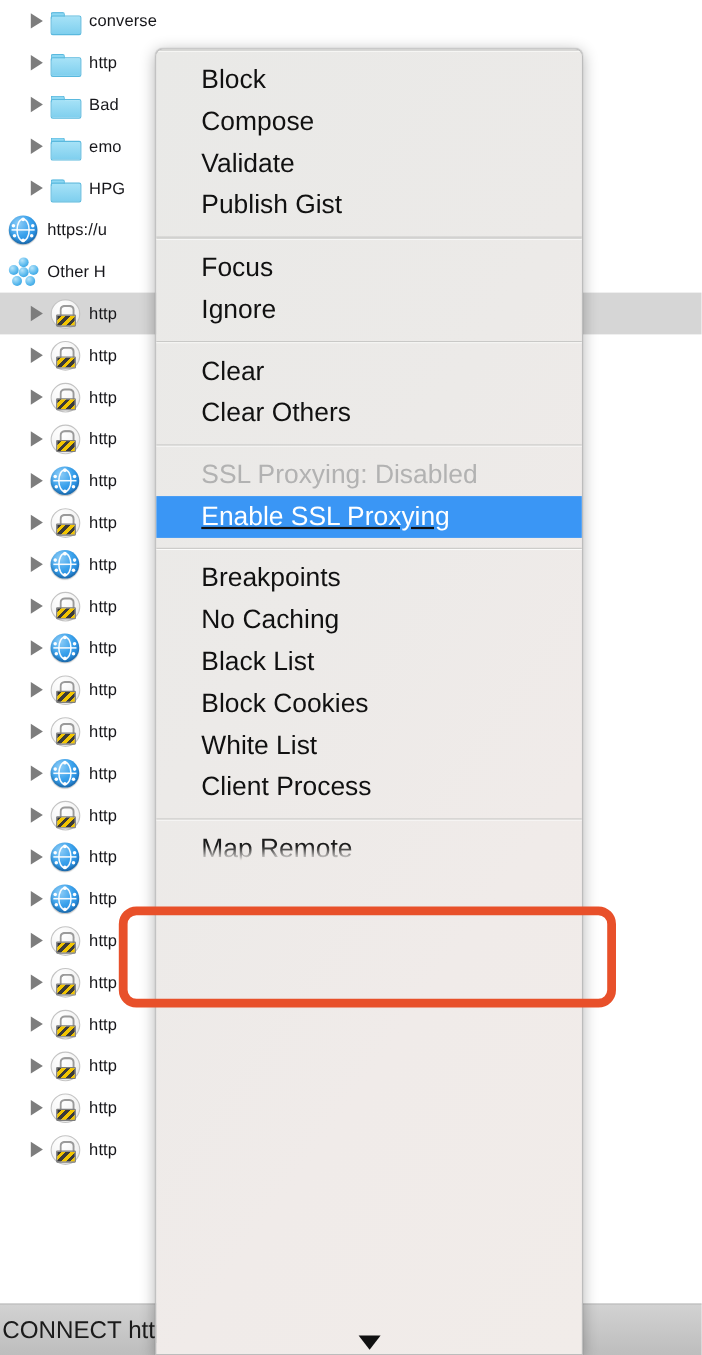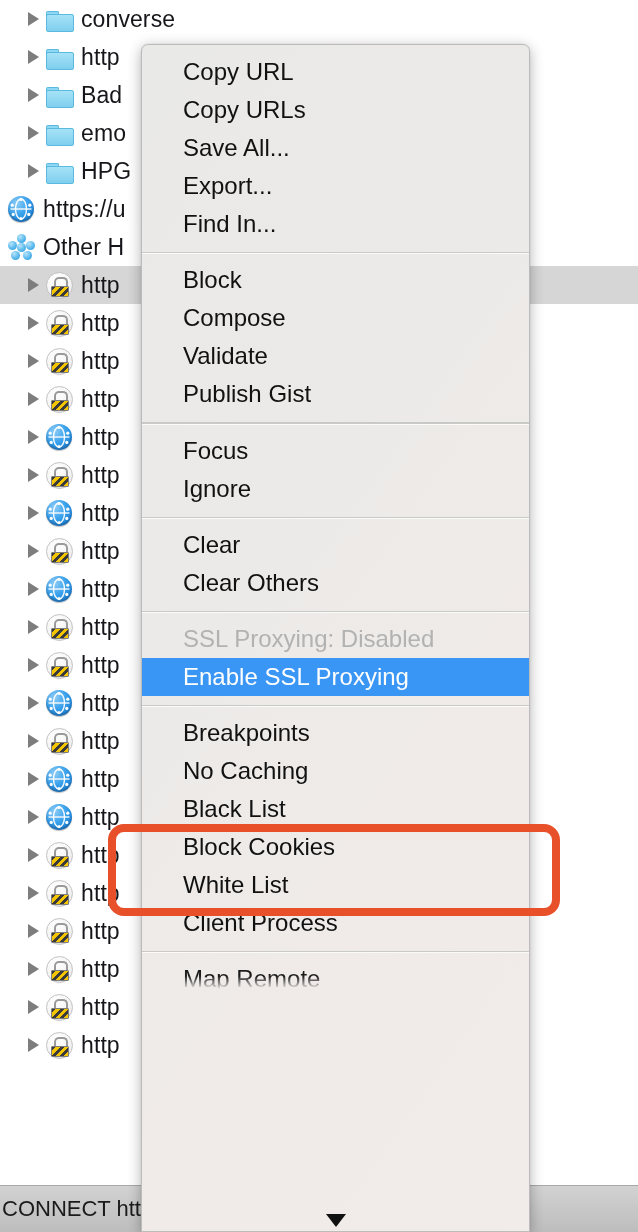--- a/index.html
+++ b/index.html
@@ -41,21 +41,21 @@
     border-bottom:7px solid transparent;
   }
 
   .t-icon{
     width:30px; min-width:30px; height:30px;
     margin-right:7px;
     display:flex;align-items:center;justify-content:center;
     position:relative;
   }
   .t-label{
-    font-size:23px;
+    font-size:15px;
     color:#16161a;
     letter-spacing:.1px;
   }
 
   
   .ic-folder{ width:26px; height:21px; position:relative; }
   .ic-folder:before{
     content:""; position:absolute; left:0; top:2px; width:11px;height:5px;
     background:#8ed8f3; border-radius:2px 2px 0 0;
     border:1px solid #5ab9de; border-bottom:none;
@@ -133,21 +133,21 @@
   }
   .menu-item{
     height:38px;
     display:flex; align-items:center;
     padding-left:41px; padding-right:16px;
     white-space:nowrap;
     position:relative;
   }
   .menu-item .mi-label{ font-size:24px; line-height:1; }
   .menu-item.disabled .mi-label{ color:#b2b2b2; }
-  .menu-item.highlighted{ background:#3a96f5; }
+  .menu-item.highlighted{ background:#3a96f5;text-decoration:underline; }
   .menu-item.highlighted .mi-label{ color:#ffffff; }
   .submenu-arrow{
     margin-left:auto;
     width:0;height:0;
     border-left:11px solid #1b1b1b;
     border-top:7px solid transparent;
     border-bottom:7px solid transparent;
   }
   .menu-item.faded .mi-label{
     background:linear-gradient(#1b1b1b 38%, rgba(27,27,27,0) 92%);
@@ -511,37 +511,20 @@
       <span class="t-label">http</span>
     </div>
   </div>
 
 <div id="status-bar">
   <span class="st-text">CONNECT http</span>
 </div>
 
 <div id="context-menu">
   <div id="menu-body">
-      <div class="menu-group">
-        <div class="menu-item">
-          <span class="mi-label">Copy URL</span>
-        </div>
-        <div class="menu-item">
-          <span class="mi-label">Copy URLs</span>
-        </div>
-        <div class="menu-item">
-          <span class="mi-label">Save All...</span>
-        </div>
-        <div class="menu-item">
-          <span class="mi-label">Export...</span>
-        </div>
-        <div class="menu-item">
-          <span class="mi-label">Find In...</span>
-        </div>
-      </div>
       <div class="menu-sep"></div>
       <div class="menu-group">
         <div class="menu-item">
           <span class="mi-label">Block</span>
         </div>
         <div class="menu-item">
           <span class="mi-label">Compose</span>
         </div>
         <div class="menu-item">
           <span class="mi-label">Validate</span>

